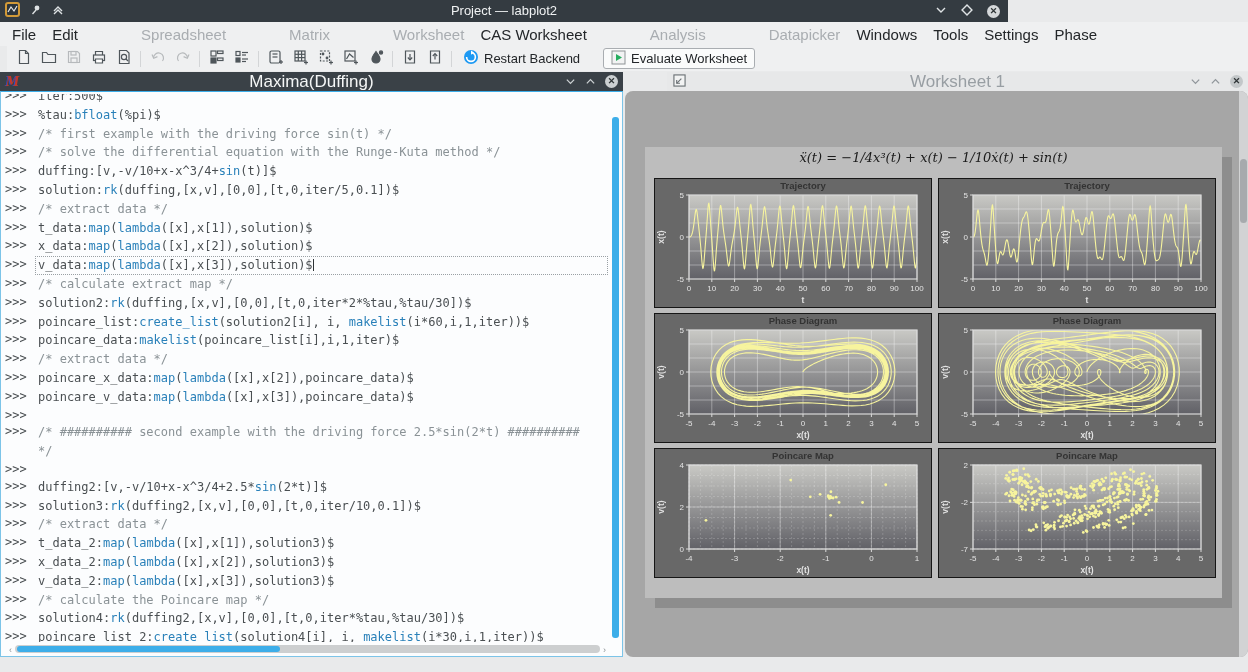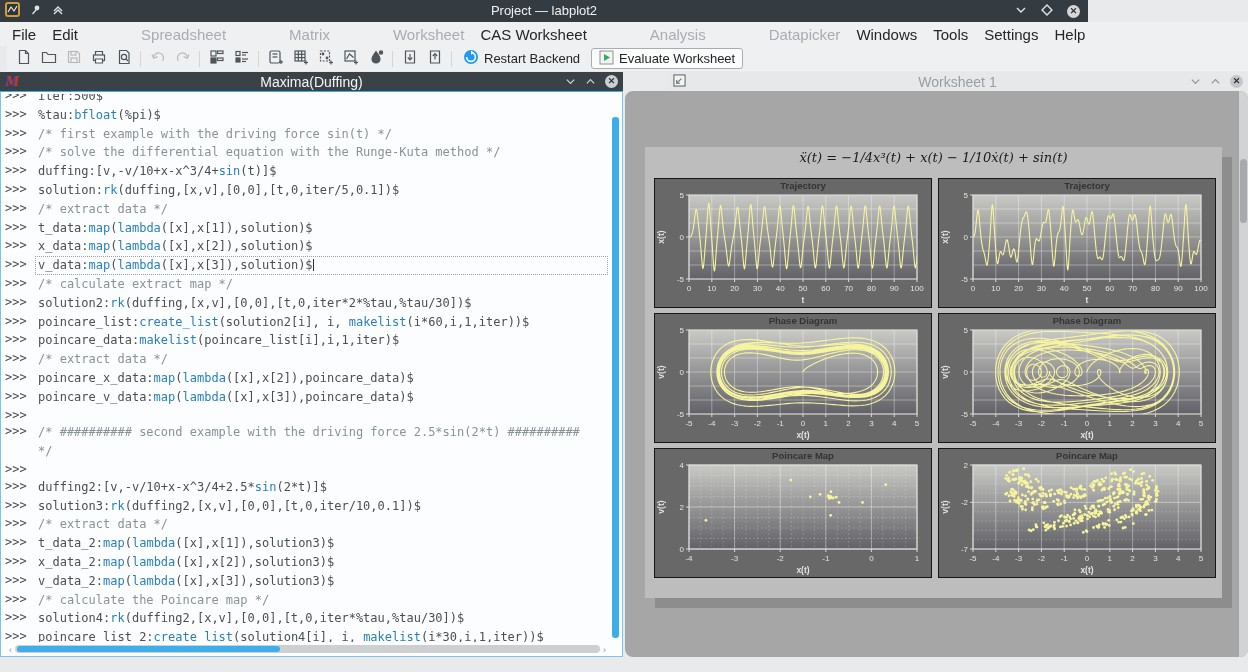--- a/index.html
+++ b/index.html
@@ -1,37 +1,37 @@
 <!DOCTYPE html>
 <html><head>
 <meta charset="utf-8">
 <style>
   * { margin:0; padding:0; box-sizing:border-box; }
   html,body { width:1248px; height:672px; overflow:hidden; font-family:"Liberation Sans",sans-serif; background:#e9eaeb; }
-  #titlebar { position:absolute; left:0; top:0; width:1088px; height:22px; background:#343b41; color:#eceff0; }
+  #titlebar { position:absolute; left:0; top:0; width:1008px; height:22px; background:#343b41; color:#eceff0; }
   .tb-left { position:absolute; left:5px; top:0; height:22px; display:flex; align-items:center; gap:10px; }
   .tb-right { position:absolute; right:8px; top:0; height:22px; display:flex; align-items:center; gap:14px; }
   .tb-title { position:absolute; left:0; right:0; top:0; height:22px; text-align:center; line-height:22px; font-size:13px; color:#f0f2f3; }
   #menubar { position:absolute; left:0; top:22px; width:1248px; height:24px; background:#eff0f1; display:flex; align-items:center; padding-left:4px; font-size:15px; color:#232629; }
   .menu-item { padding:3px 8px; cursor:default; }
   .menu-item.disabled { color:#a9adb1;margin-left:47px; }
   #toolbar { position:absolute; left:7px; top:46px; width:1248px; height:25px; background:#eff0f1; display:flex; align-items:center; padding-left:4px; }
   .tool-btn { width:25px; height:22px; display:flex; align-items:center; justify-content:center; }
   .tool-btn.disabled { opacity:0.35; }
   .tool-sep { width:1px; height:16px; background:#d3d5d7; margin:0 4px; }
   .tool-text-btn { display:flex; align-items:center; gap:5px; font-size:13px; color:#232629; padding:0 7px; height:22px; }
-  .tool-text-btn.framed { border:1px solid #a9adb1; border-radius:3px; background:#fafbfb; height:21px; margin-left:4px; }
+  .tool-text-btn.framed { border:1px solid #a9adb1; border-radius:3px; background:#fafbfb; height:21px; margin-left:16px; }
   #mdi { position:absolute; left:0; top:71px; width:1248px; height:601px; background:#e9eaeb; }
   .panel { position:absolute; top:1px; height:585px; }
   #panel-maxima { left:0; width:623px; }
   #panel-worksheet { left:625px; width:623px;padding-left:42px; }
   .panel-header { height:19px; display:flex; align-items:center; padding:0 6px; position:relative; }
   #panel-maxima .panel-header { background:#3a4147; color:#f4f6f6; }
   #panel-worksheet .panel-header { background:#e7e8e9; color:#989ea3; }
-  .panel-title { position:absolute; left:0; right:0; text-align:center; font-size:14px; }
+  .panel-title { position:absolute; left:0; right:0; text-align:center; font-size:17px; }
   .panel-controls { position:absolute; right:5px; top:0; height:19px; display:flex; align-items:center; gap:9px; z-index:2; }
   .close-circle { width:13px; height:13px; border-radius:50%; background:#ccd0d2; color:#2e3436; font-size:9px; font-weight:bold; display:flex; align-items:center; justify-content:center; line-height:1; }
   .panel-body { position:absolute; left:0; top:19px; right:0; bottom:0; }
   
   #console-wrap { position:absolute; inset:0; background:#fcfdfe; border:1px solid #7cc4e8; border-top:1px solid #3daee9; }
   #console { position:absolute; left:4px; top:2px; right:14px; bottom:14px; overflow:hidden; font-family:"DejaVu Sans Mono","Liberation Mono",monospace; font-size:12px; line-height:16.8px; color:#4a4f52; }
   #console-inner { margin-top:-7px; }
   .cline { display:flex; white-space:pre; }
   .cprompt { width:30px; flex:0 0 30px; }
   .ccode { flex:1; border:1px dotted transparent; padding:0 2px; }
@@ -99,21 +99,21 @@
     <span class="menu-item">Edit</span>
     <span class="menu-item disabled">Spreadsheet</span>
     <span class="menu-item disabled">Matrix</span>
     <span class="menu-item disabled">Worksheet</span>
     <span class="menu-item">CAS Worksheet</span>
     <span class="menu-item disabled">Analysis</span>
     <span class="menu-item disabled">Datapicker</span>
     <span class="menu-item">Windows</span>
     <span class="menu-item">Tools</span>
     <span class="menu-item">Settings</span>
-    <span class="menu-item">Help</span>
+    <span class="menu-item">Phase</span>
   </div>
 
 <div id="toolbar">
   <span id="toolbar-icons" style="display:flex;align-items:center;">
       <span class="tool-btn">
         <span><svg width="16" height="16" viewBox="0 0 16 16" fill="none" stroke="#4f565b" stroke-width="1.2">
             <path d="M3.5 1.5 h6 l3 3 v10 h-9 z"></path>
             <path d="M9.5 1.5 v3 h3"></path>
           </svg></span>
       </span>

